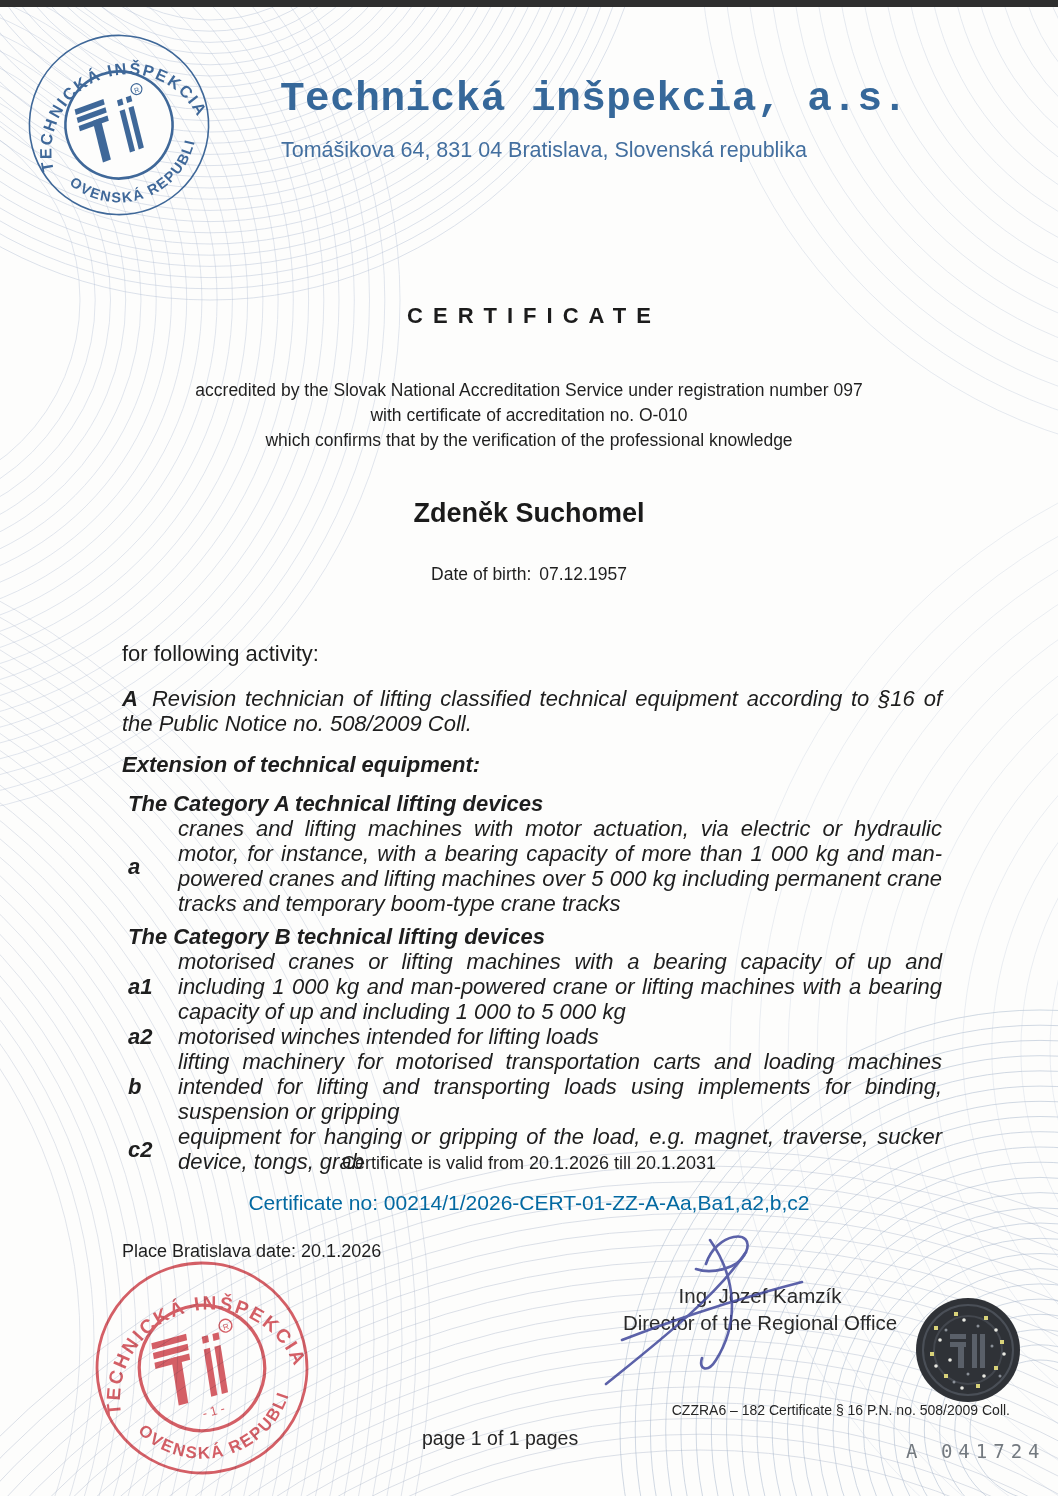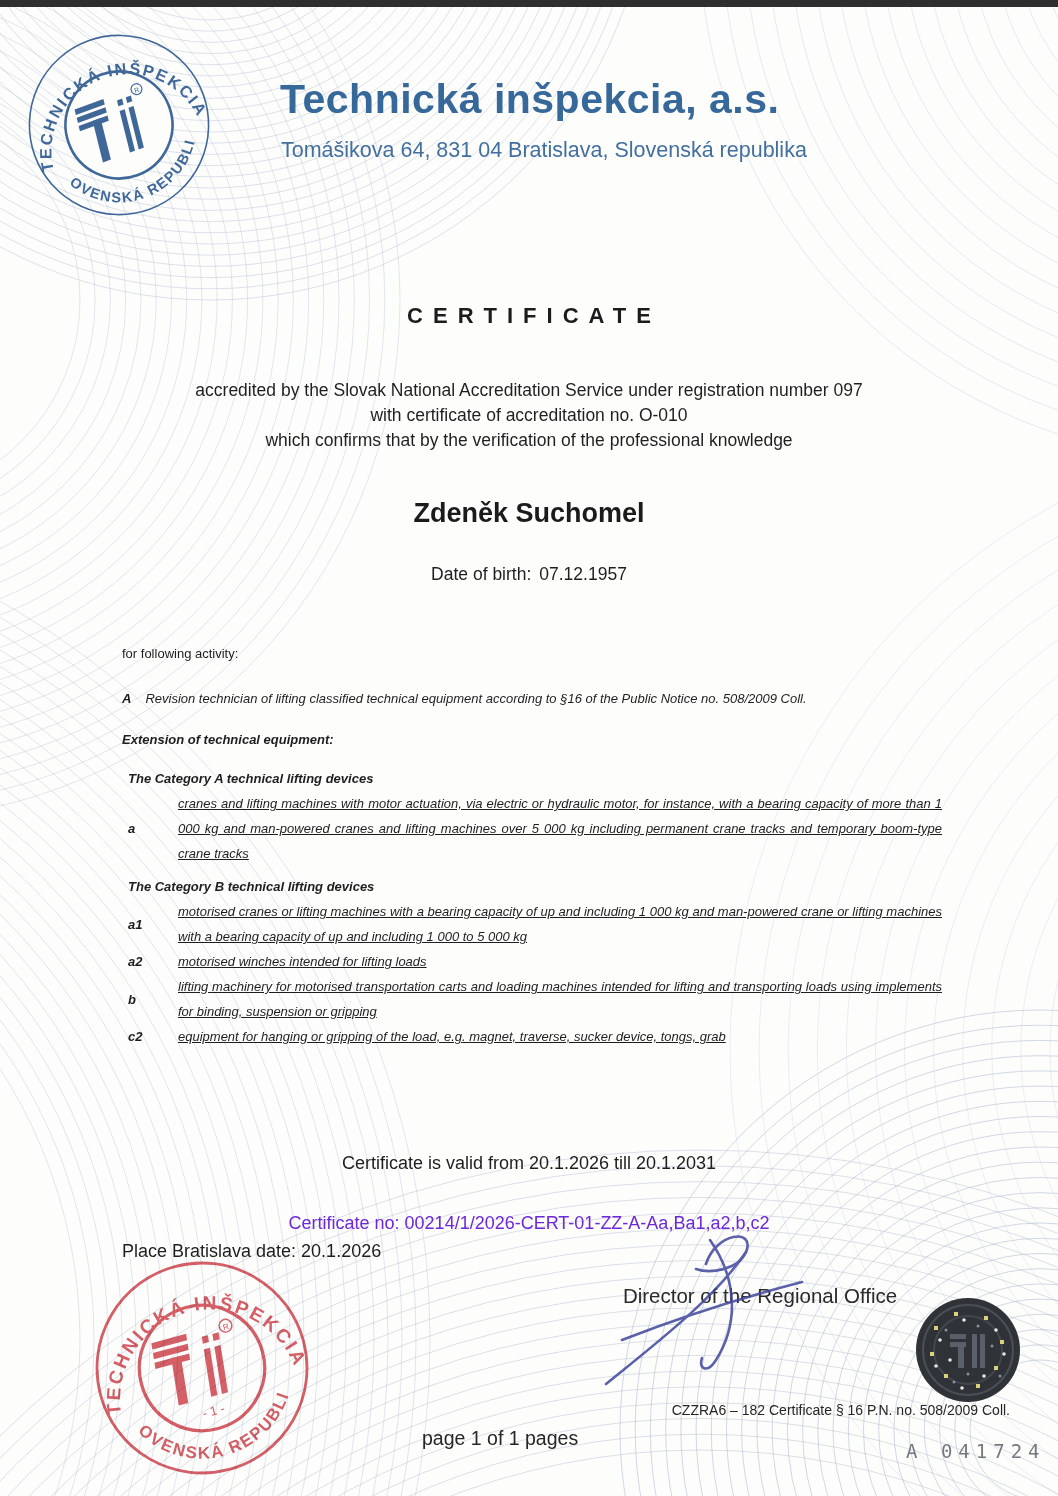--- a/index.html
+++ b/index.html
@@ -9,21 +9,21 @@
     font-family:"Liberation Sans",sans-serif;color:#222;
   }
   .scan-edge-top{position:absolute;top:0;left:0;width:100%;height:7px;background:#2e2e2e;z-index:6;}
   svg{display:block;}
   #guilloche{position:absolute;top:0;left:0;z-index:0;}
 
   
   .logo{position:absolute;left:20px;top:26px;width:198px;height:198px;z-index:3;color:#3f6899;}
   .company-name{
     position:absolute;left:280px;top:76px;z-index:2;
-    font-size:41px;font-weight:bold;color:#36689a;letter-spacing:.5px;
+    font-size:41px;font-weight:bold;color:#36689a;letter-spacing:.5px;font-family:Liberation Mono, monospace;
   }
   .company-address{
     position:absolute;left:281px;top:138px;z-index:2;
     font-size:21.5px;color:#436f9f;
   }
 
   .doc-title{
     position:absolute;left:0;top:303px;width:100%;text-align:center;z-index:2;
     font-size:22px;font-weight:bold;letter-spacing:10px;color:#1c1c1c;text-indent:10px;
   }
@@ -36,41 +36,41 @@
     font-size:27px;font-weight:bold;color:#1b1b1b;
   }
   .dob{
     position:absolute;left:0;top:564px;width:100%;text-align:center;z-index:2;
     font-size:17.5px;color:#1f1f1f;
   }
   .dob .val{margin-left:8px;text-align:center;}
 
   .content{
     position:absolute;left:120px;top:641px;width:822px;z-index:2;
-    font-size:13px;line-height:25px;color:#1e1e1e;
+    font-size:22px;line-height:25px;color:#1e1e1e;
   }
   .lead{margin:0 0 20px 2px;}
   .a-para{margin:0 0 16px 2px;font-style:italic;text-align:justify;}
   .a-para .inlbl{font-weight:bold;margin-right:14px;}
   .ext-heading{margin:0 0 14px 2px;font-weight:bold;font-style:italic;}
   .cat-heading{margin:8px 0 0 8px;font-weight:bold;font-style:italic;}
   .cat-item{display:flex;}
   .cat-item .lbl{
     flex:0 0 58px;display:flex;align-items:center;padding-left:8px;box-sizing:border-box;
     font-weight:bold;font-style:italic;
   }
-  .cat-item .txt{flex:1;font-style:italic;text-align:justify;text-decoration:underline;}
+  .cat-item .txt{flex:1;font-style:italic;text-align:justify;}
 
   .validity{
     position:absolute;left:0;top:1153px;width:100%;text-align:center;z-index:2;
     font-size:18px;color:#1e1e1e;
   }
   .certno{
     position:absolute;left:0;top:1191px;width:100%;text-align:center;z-index:2;
-    font-size:18px;color:#6d28d9;margin-top:22px;
+    font-size:21px;color:#0369a1;
   }
   .place-date{
     position:absolute;left:122px;top:1241px;z-index:2;
     font-size:18px;color:#1e1e1e;
   }
 
   .stamp{
     position:absolute;left:86px;top:1252px;width:232px;height:232px;z-index:3;
     color:#d0454e;opacity:.86;mix-blend-mode:multiply;
   }
@@ -385,20 +385,21 @@
   <svg class="sig-scribble" width="240" height="175" viewBox="0 0 240 175">
     <g fill="none" stroke="#40479b" stroke-width="2.6" stroke-linecap="round" opacity="0.85">
       <path d="M 118,42 C 128,10 168,6 158,30 C 150,48 122,52 108,47"></path>
       <path d="M 158,30 C 128,75 70,120 18,162"></path>
       <path d="M 122,18 C 148,55 152,100 128,138 C 120,151 110,148 114,136"></path>
       <path d="M 34,118 C 90,96 160,74 214,60"></path>
     </g>
   </svg>
 
   <div class="signer">
+    <div>Ing. Jozef Kamzík</div>
     <div>Director of the Regional Office</div>
   </div>
 
   <svg class="hologram" viewBox="0 0 108 108">
     <circle cx="54" cy="54" r="52" fill="#2f3237"></circle>
     <circle cx="54" cy="54" r="45" fill="none" stroke="#4a4f57" stroke-width="2"></circle>
     <circle cx="54" cy="54" r="34" fill="none" stroke="#43474e" stroke-width="2"></circle>
     <g fill="#5a6069">
       <rect x="36" y="38" width="16" height="5"></rect>
       <rect x="36" y="46" width="16" height="5"></rect>

